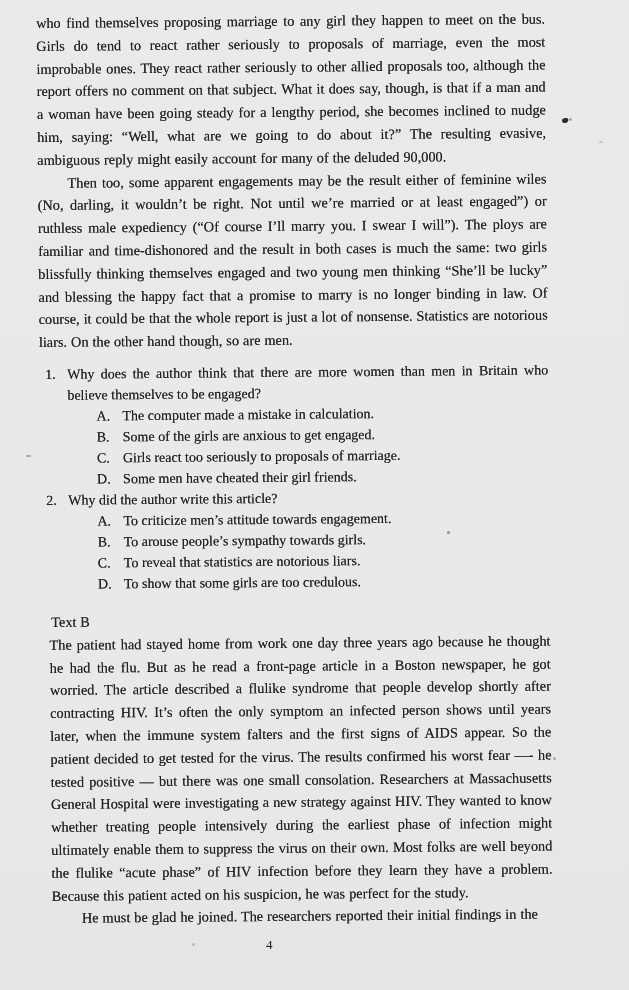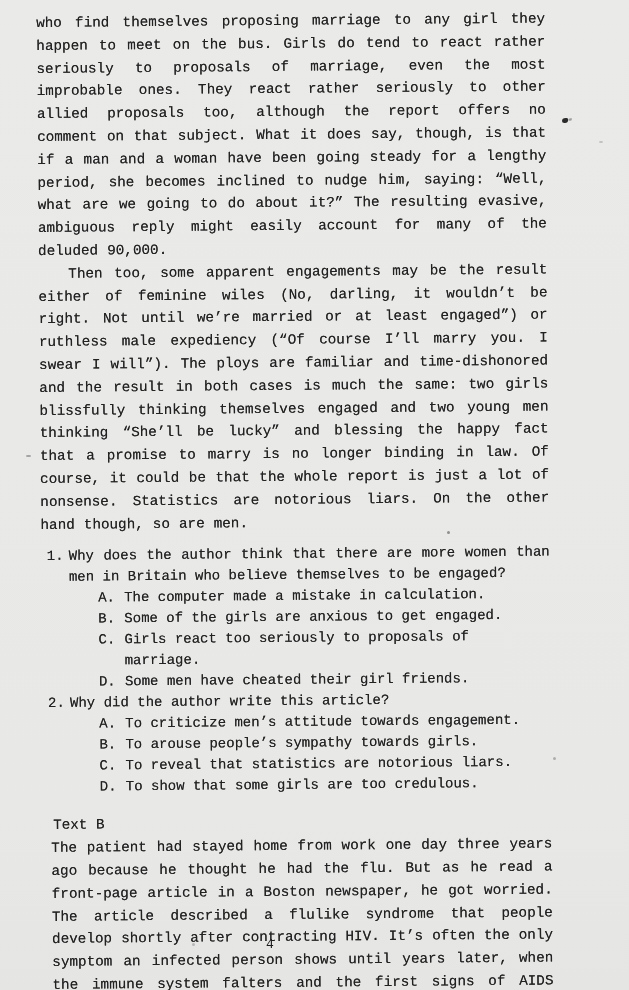--- a/index.html
+++ b/index.html
@@ -6,21 +6,21 @@
     margin: 0;
     padding: 0;
     background: #e9e9e8;
   }
   .page {
     position: relative;
     width: 629px;
     height: 990px;
     background: linear-gradient(180deg, #eaeae9 0%, #e8e8e7 82%, #e5e5e4 100%);
     overflow: hidden;
-    font-family: Liberation Mono, monospace;
+    font-family: Liberation Serif, serif;
     color: #222;
   }
   .sheet {
     position: absolute;
     left: 36px;
     top: 12px;
     width: 509px;
     transform: rotate(-0.5deg);
     transform-origin: top left;
     text-shadow: 0 0 0.6px rgba(35,35,35,0.75);

